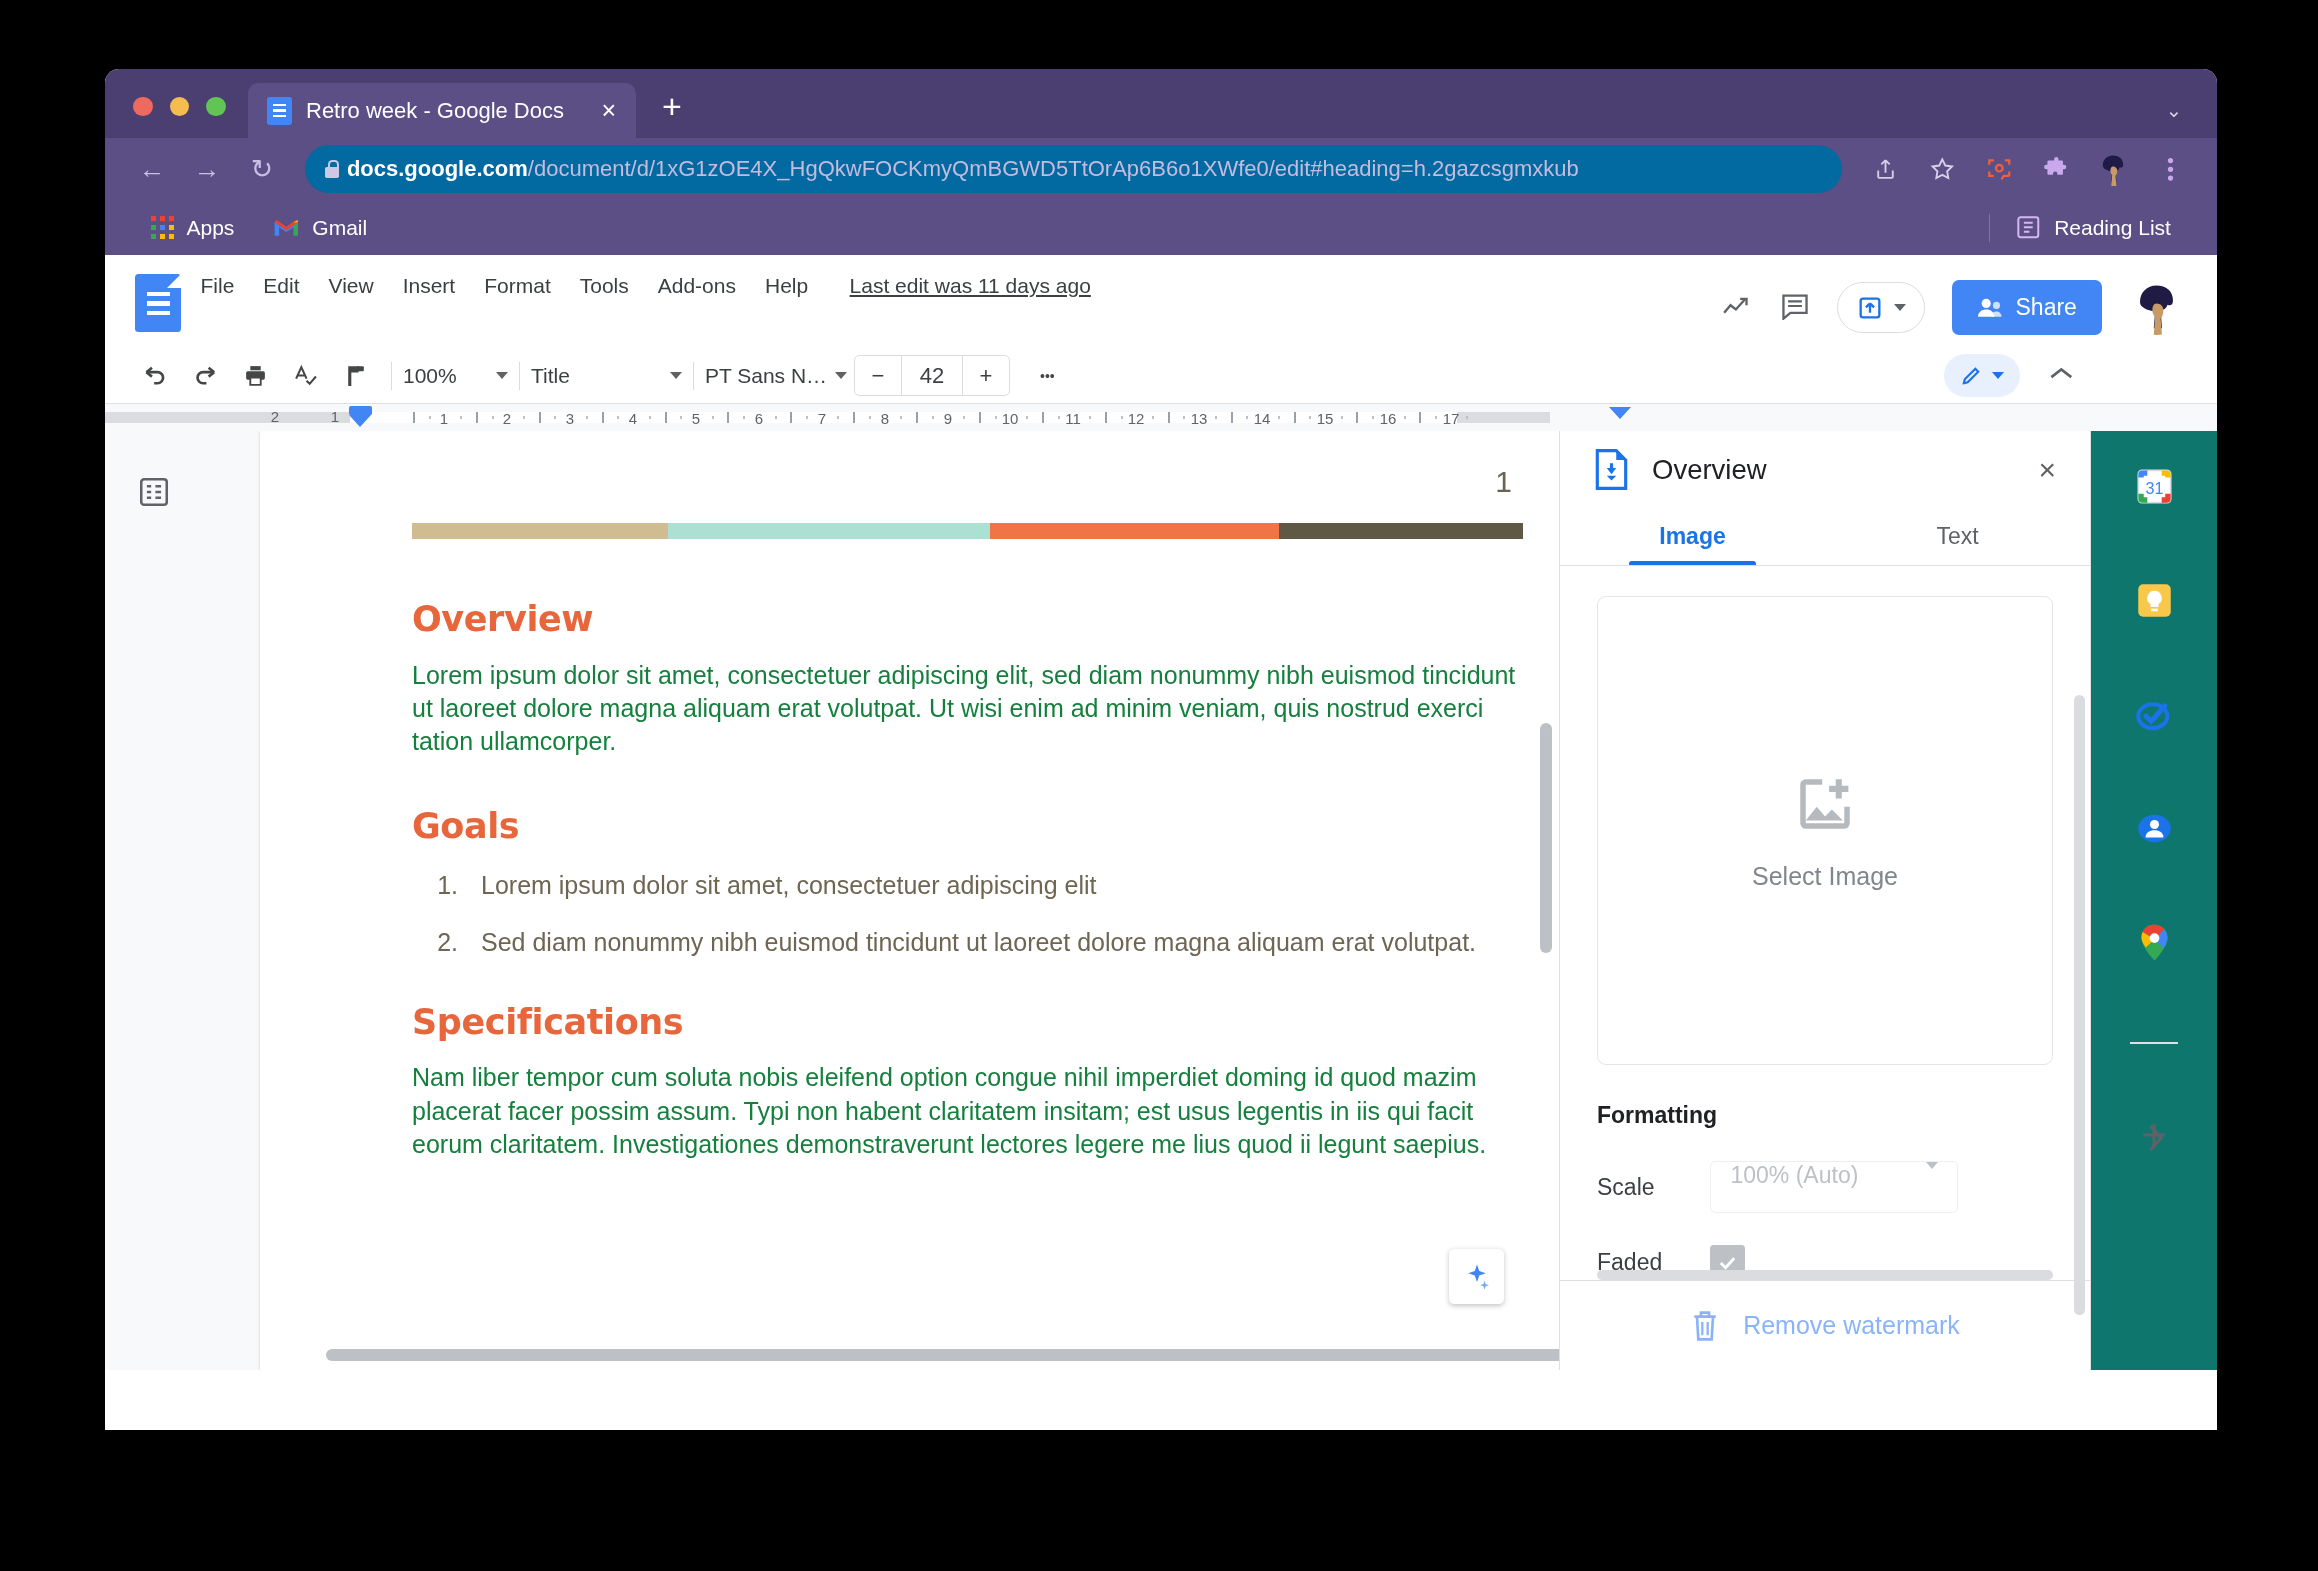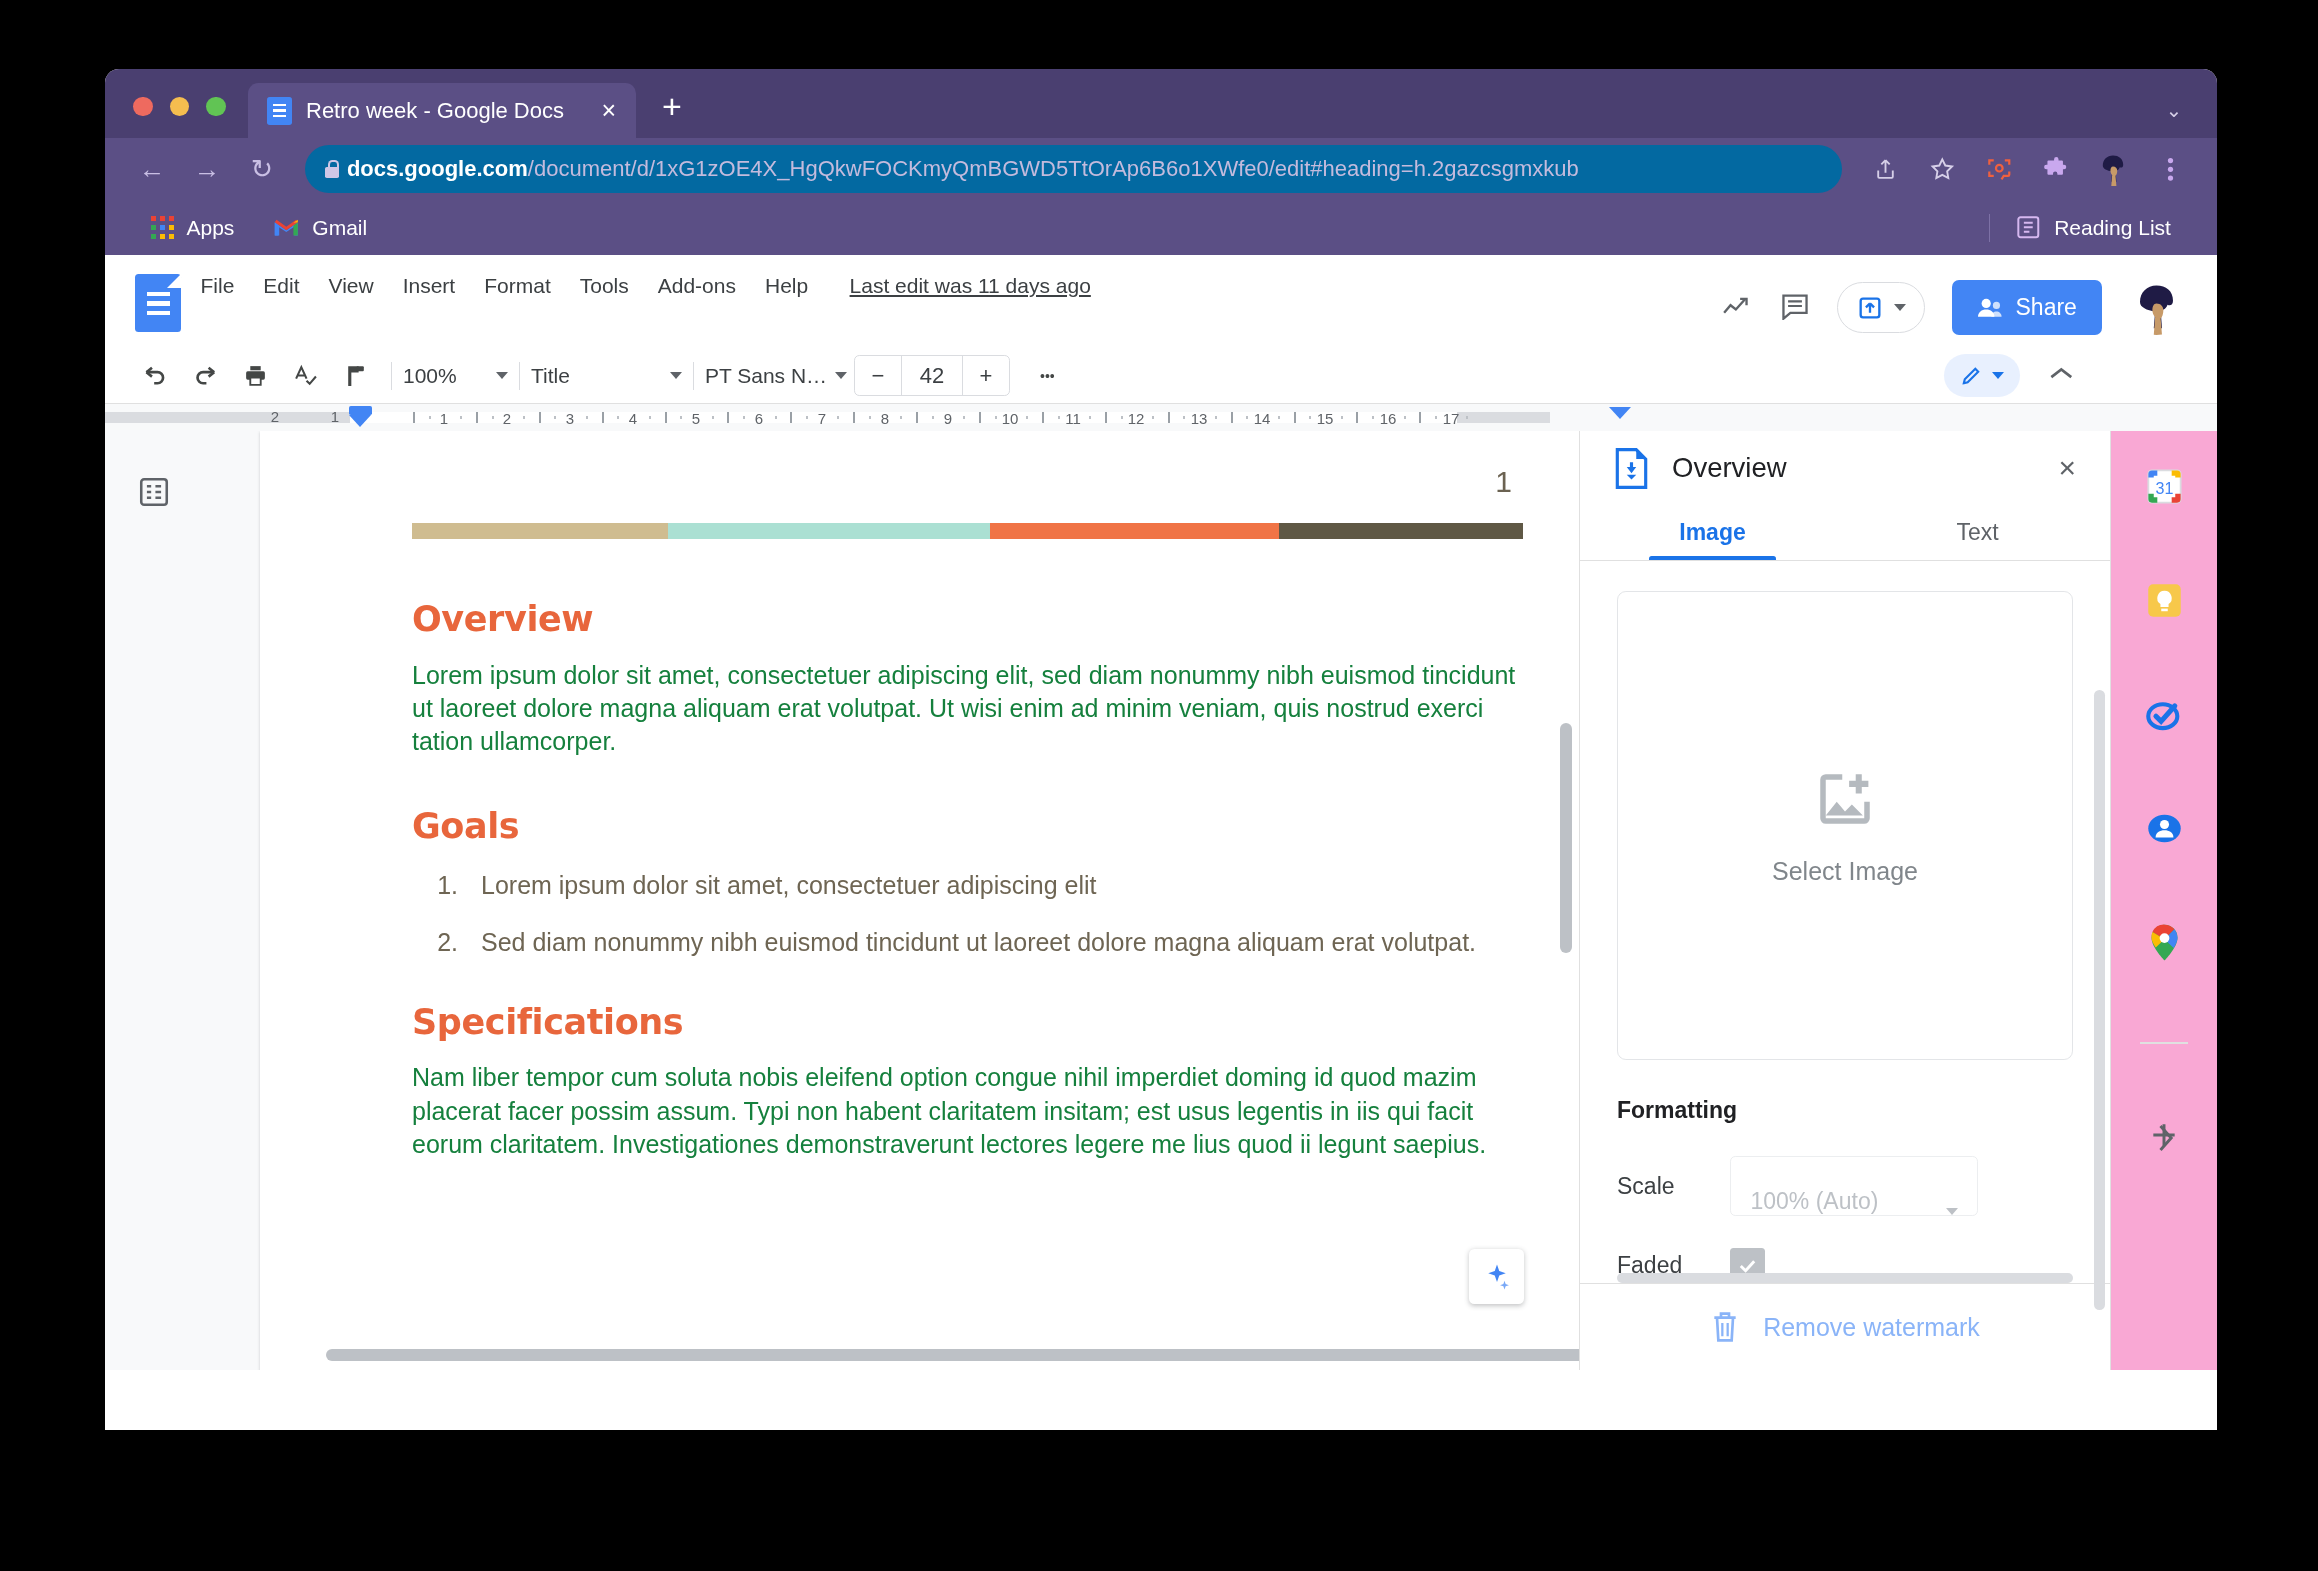--- a/index.html
+++ b/index.html
@@ -213,22 +213,22 @@
   .dropzone {
     height: 469px; border: 1.8px solid #e3e5e8; border-radius: 8.9px;
     display:flex; flex-direction: column; align-items:center; justify-content:center; gap: 25px;
     cursor:pointer;
   }
   .dz-label { font-size: 25px; color: #80868b; }
   .fmt-title { font-size: 23px; font-weight: 700; color: #202124; margin-top: 37px; }
   .fmt-row { display:flex; align-items:center; margin-top: 32px; gap: 32px; }
   .fmt-label { font-size: 23px; color: #3c4043; width: 81px; }
   .scale-select {
-    width: 248px; height: 60px; border: 1.3px solid #eceef0; border-radius: 5.3px;
-    display:flex; align-items:flex-end; justify-content: space-between; padding: 0 19.5px;
+    width: 248px; height: 52px; border: 1.3px solid #eceef0; border-radius: 5.3px;
+    display:flex; align-items:flex-start; justify-content: space-between; padding: 0 19.5px;
     font-size: 23px; color: #bdc1c6; cursor: pointer;
   }
   .checkbox {
     width: 35px; height: 35px; background: #bdc1c6; border-radius: 3.5px;
     display:flex; align-items:center; justify-content:center; cursor:pointer;
   }
   .panel-scroll {
     position:absolute; right: 5.3px; top: 129px; width: 10.6px; height: 620px;
     background:#dadce0; border-radius: 5.3px; cursor:pointer;
   }
@@ -237,21 +237,21 @@
     background: #dadce0; border-radius: 5.3px; cursor:pointer;
   }
   .panel-foot {
     height: 99px; border-top: 0.9px solid #e0e0e0;
     display:flex; align-items:center; justify-content:center; gap: 23px; cursor:pointer;
   }
   .remove-label { font-size: 25px; color: #8ab4f8; }
 
   
   .apprail {
-    width: 107px; background: #f9a8d4; border-left: 0.9px solid #e0e0e0;
+    width: 127px; background: #0f766e; border-left: 0.9px solid #e0e0e0;
     display:flex; flex-direction: column; align-items:center; padding-top: 32px; gap: 68px;
     position: relative;
   }
   .rail-ico { width: 46px; height: 46px; cursor:pointer; display:flex; align-items:center; justify-content:center; }
   .rail-div { width: 48px; height: 1.8px; background:#e0e0e0; margin-top: 8.9px; }
   .rail-expand { position:absolute; bottom: 209px; color:#5f6368; font-size: 26.6px; cursor:pointer; }
 </style>
 </head>
 <body>
 

